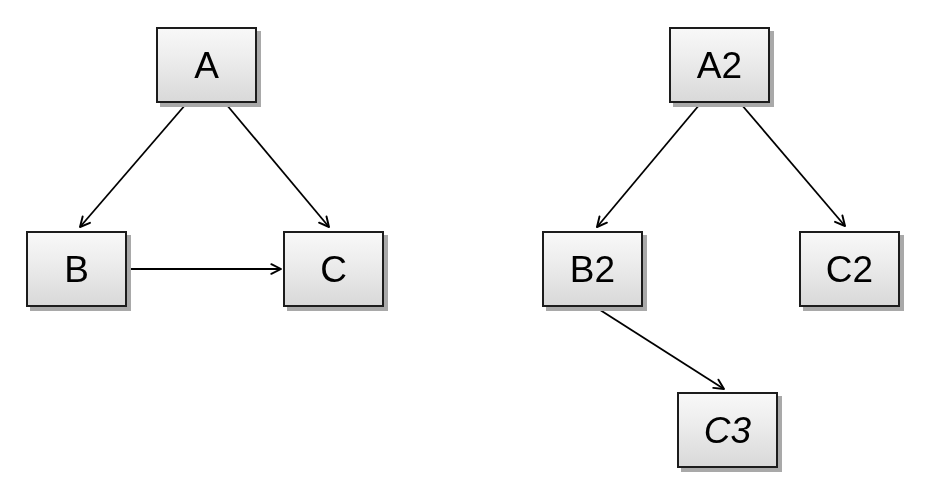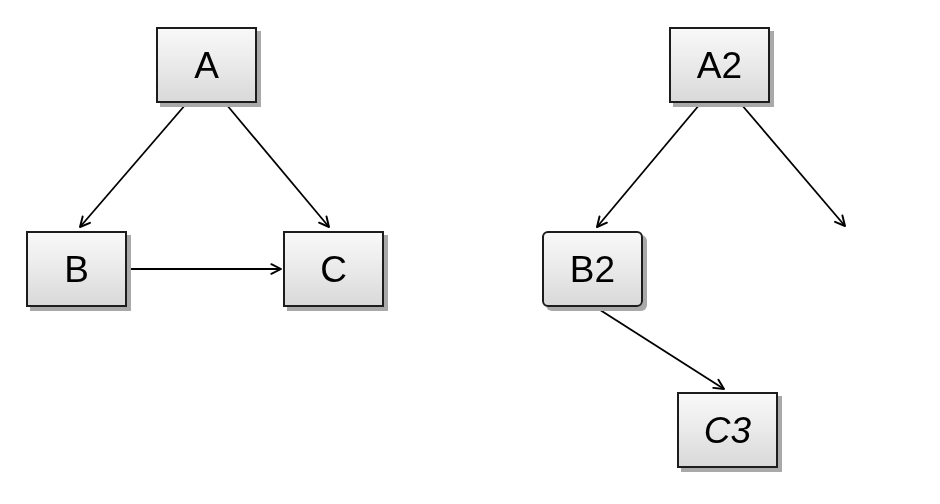--- a/index.html
+++ b/index.html
@@ -39,21 +39,21 @@
     line-height: 1;
     color: #000000;
     letter-spacing: 0px;
     user-select: none;
   }
   
   .node-a  { left: 156px; top: 27px;  }
   .node-b  { left: 26px;  top: 231px; }
   .node-c  { left: 283px; top: 231px; }
   .node-a2 { left: 669px; top: 27px;  }
-  .node-b2 { left: 542px; top: 231px; border-radius: 6px; }
+  .node-b2 { left: 542px; top: 231px; }
   .node-c2 { left: 799px; top: 231px; }
   .node-c3 { left: 677px; top: 392px; font-style: italic; }
 </style>
 </head>
 <body>
 
 <div class="canvas">
 
   <svg class="edges-layer" width="940" height="504" viewBox="0 0 940 504" xmlns="http://www.w3.org/2000/svg">
     <defs>
@@ -80,17 +80,20 @@
   <div class="node node-c">
     <span class="node-label">C</span>
   </div>
 
   <div class="node node-a2">
     <span class="node-label">A2</span>
   </div>
   <div class="node node-b2">
     <span class="node-label">B2</span>
   </div>
+  <div class="node node-c2">
+    <span class="node-label">C2</span>
+  </div>
   <div class="node node-c3">
     <span class="node-label">C3</span>
   </div>
 
 </div>
 
 </body></html>

